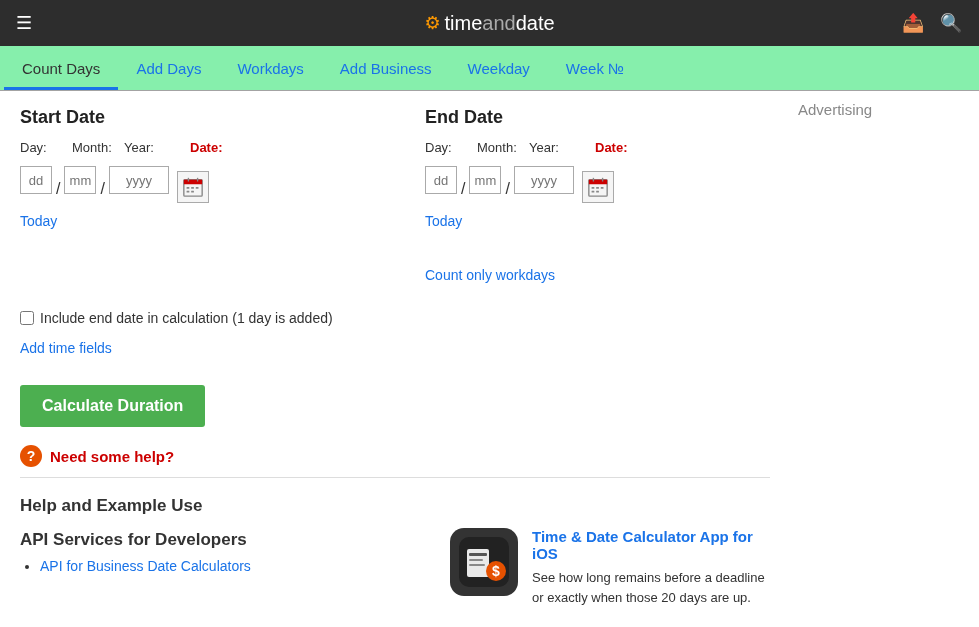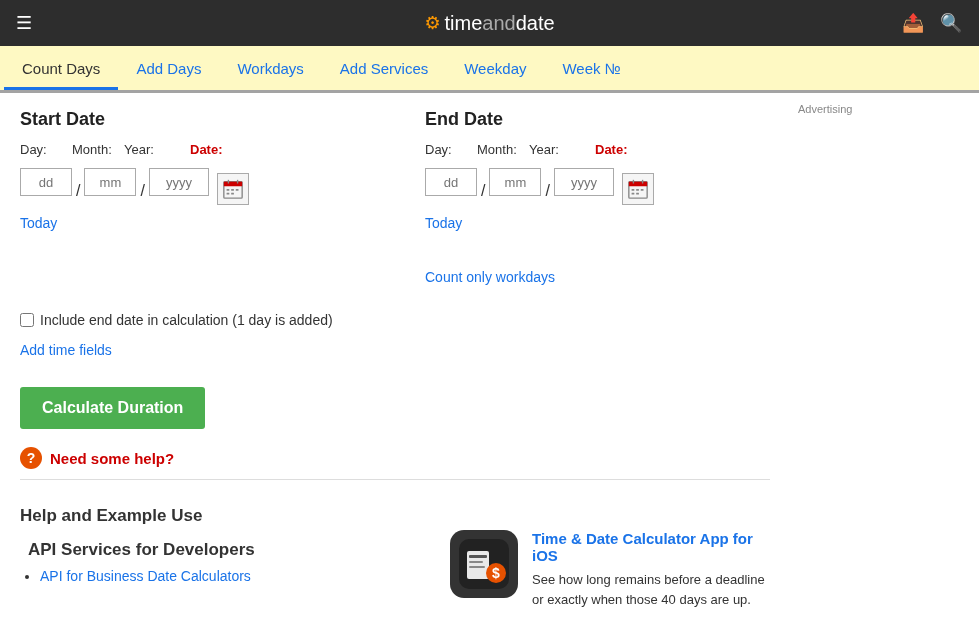--- a/index.html
+++ b/index.html
@@ -17,23 +17,23 @@
     .header-left { display: flex; align-items: center; }
     .hamburger-icon { color: #fff; font-size: 18px; cursor: pointer; }
     .logo-area { position: absolute; left: 50%; transform: translateX(-50%); display: flex; align-items: center; }
     .logo-text { color: #fff; font-size: 20px; font-weight: normal; }
     .header-icons { display: flex; gap: 16px; align-items: center; }
     .header-icon { color: #fff; font-size: 18px; cursor: pointer; }
 
     
     .nav-tabs {
       display: flex;
-      border-bottom: 3px solid #a3a3a3;
+      border-bottom: 1px solid #a3a3a3;
       padding: 0 4px;
-      background: #fef9c3;
+      background: #86efac;
     }
     .nav-tab {
       padding: 14px 18px 10px;
       color: #1a73e8;
       font-size: 15px;
       cursor: pointer;
       text-decoration: none;
       border-bottom: 3px solid transparent;
       white-space: nowrap;
     }
@@ -63,21 +63,21 @@
     }
     .date-section { flex: 1; }
     .section-title {
       font-size: 18px;
       font-weight: bold;
       margin-bottom: 12px;
       color: #222;
     }
     .date-fields { display: flex; align-items: center; gap: 4px; margin-bottom: 4px; }
     .date-input {
-      width: 52px;
+      width: 32px;
       height: 28px;
       border: 1px solid #aaa;
       padding: 2px 4px;
       font-size: 13px;
       color: #999;
       text-align: center;
     }
     .date-input.year { width: 60px; }
     .date-separator { font-size: 16px; color: #333; margin-top: 18px; }
     .calendar-btn {
@@ -127,28 +127,28 @@
     .help-row {
       display: flex;
       align-items: center;
       gap: 8px;
       margin: 18px 0 10px;
     }
     .help-icon { width: 22px; height: 22px; background: #e65100; border-radius: 50%; color: #fff; display: flex; align-items: center; justify-content: center; font-weight: bold; font-size: 14px; flex-shrink: 0; }
     .help-text { color: #c00; font-size: 15px; font-weight: bold; }
 
     
-    .help-example { margin: 12px 0; }
+    .help-example { margin: 4px 0; }
     .help-example h3 { font-size: 17px; font-weight: bold; margin-bottom: 8px; }
     .help-example ul { margin-left: 20px; }
     .help-example li { margin-bottom: 4px; }
     .help-example li a { color: #1a73e8; text-decoration: none; }
 
     .api-section { margin: 14px 0; }
-    .api-section h3 { font-size: 17px; font-weight: bold; margin-bottom: 8px; margin-left: 8px; }
+    .api-section h3 { font-size: 17px; font-weight: bold; margin-bottom: 8px; }
     .api-section ul { margin-left: 20px; }
     .api-section li a { color: #1a73e8; text-decoration: none; }
 
     
     .app-promo {
       display: flex;
       gap: 14px;
       padding: 16px 0;
       max-width: 380px;
       margin-top: 20px;
@@ -165,21 +165,21 @@
     }
     .app-promo-text h4 { color: #1a73e8; font-size: 15px; font-weight: bold; margin-bottom: 6px; }
     .app-promo-text p { font-size: 13px; color: #333; line-height: 1.5; }
 
     
     .ad-sidebar {
       width: 180px;
       padding: 10px 8px;
       flex-shrink: 0;
     }
-    .ad-label { font-size: 11px; color: #888; margin-bottom: 8px; }
+    .ad-label { font-size: 15px; color: #888; margin-bottom: 8px; }
     .ad-box {
       width: 162px;
       background: #eee;
       border: 1px solid #ddd;
       overflow: hidden;
     }
     .ad-top-bar {
       background: #fff;
       display: flex;
       align-items: center;
@@ -240,21 +240,21 @@
   <div class="header-icons">
     <span class="header-icon">📤</span>
     <span class="header-icon">🔍</span>
   </div>
 </div>
 
 <nav class="nav-tabs">
   <a class="nav-tab active">Count Days</a>
   <a class="nav-tab">Add Days</a>
   <a class="nav-tab">Workdays</a>
-  <a class="nav-tab">Add Services</a>
+  <a class="nav-tab">Add Business</a>
   <a class="nav-tab">Weekday</a>
   <a class="nav-tab">Week №</a>
 </nav>
 
 <div class="main-content">
   <div class="calculator-area">
 
     
     <div class="date-row">
 
@@ -380,21 +380,21 @@
               <rect x="8" y="12" width="22" height="28" rx="2" fill="#fff" opacity="0.9"></rect>
               <rect x="10" y="16" width="18" height="3" rx="1" fill="#555"></rect>
               <rect x="10" y="22" width="14" height="2" rx="1" fill="#888"></rect>
               <rect x="10" y="27" width="16" height="2" rx="1" fill="#888"></rect>
               <circle cx="37" cy="34" r="10" fill="#e65100"></circle>
               <text x="37" y="39" text-anchor="middle" fill="white" font-size="14" font-weight="bold">$</text>
             </svg>
           </div>
           <div class="app-promo-text">
             <h4>Time &amp; Date Calculator App for iOS</h4>
-            <p>See how long remains before a deadline or exactly when those 40 days are up.</p>
+            <p>See how long remains before a deadline or exactly when those 20 days are up.</p>
           </div>
         </div>
 
       </div>
     </div>
 
   </div>
 
   <div class="ad-sidebar">
     <div class="ad-label">Advertising</div>

